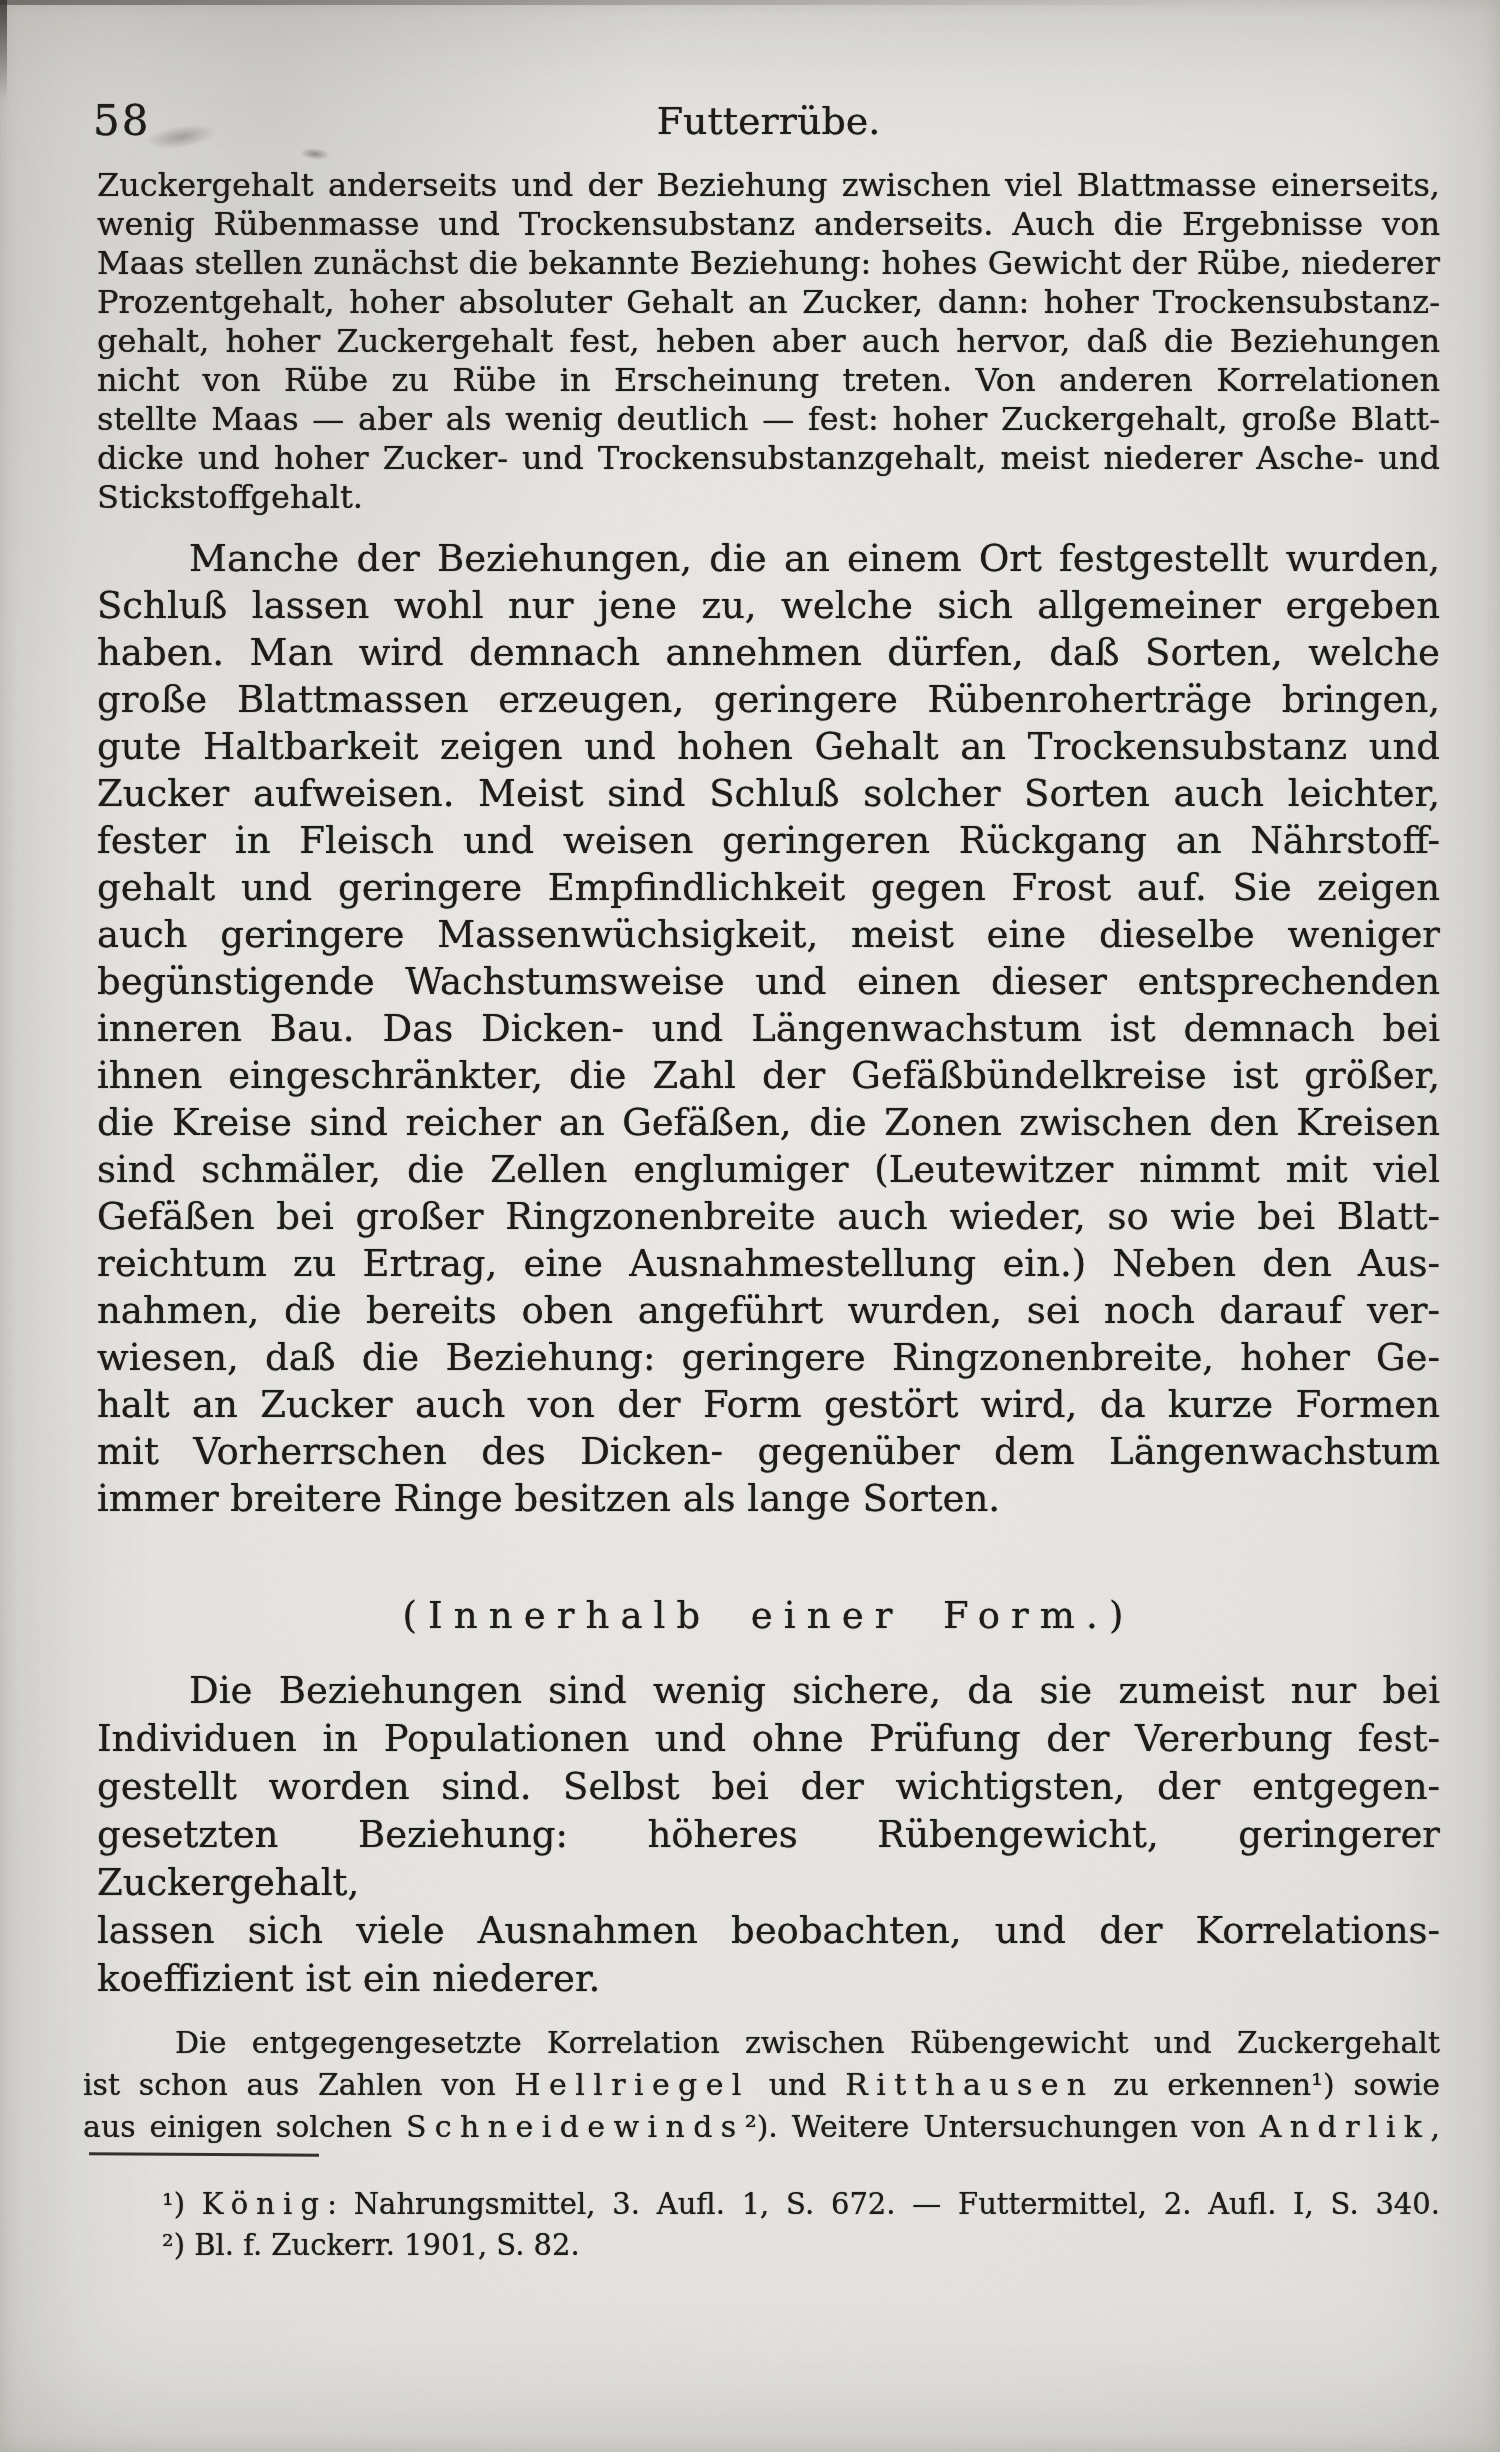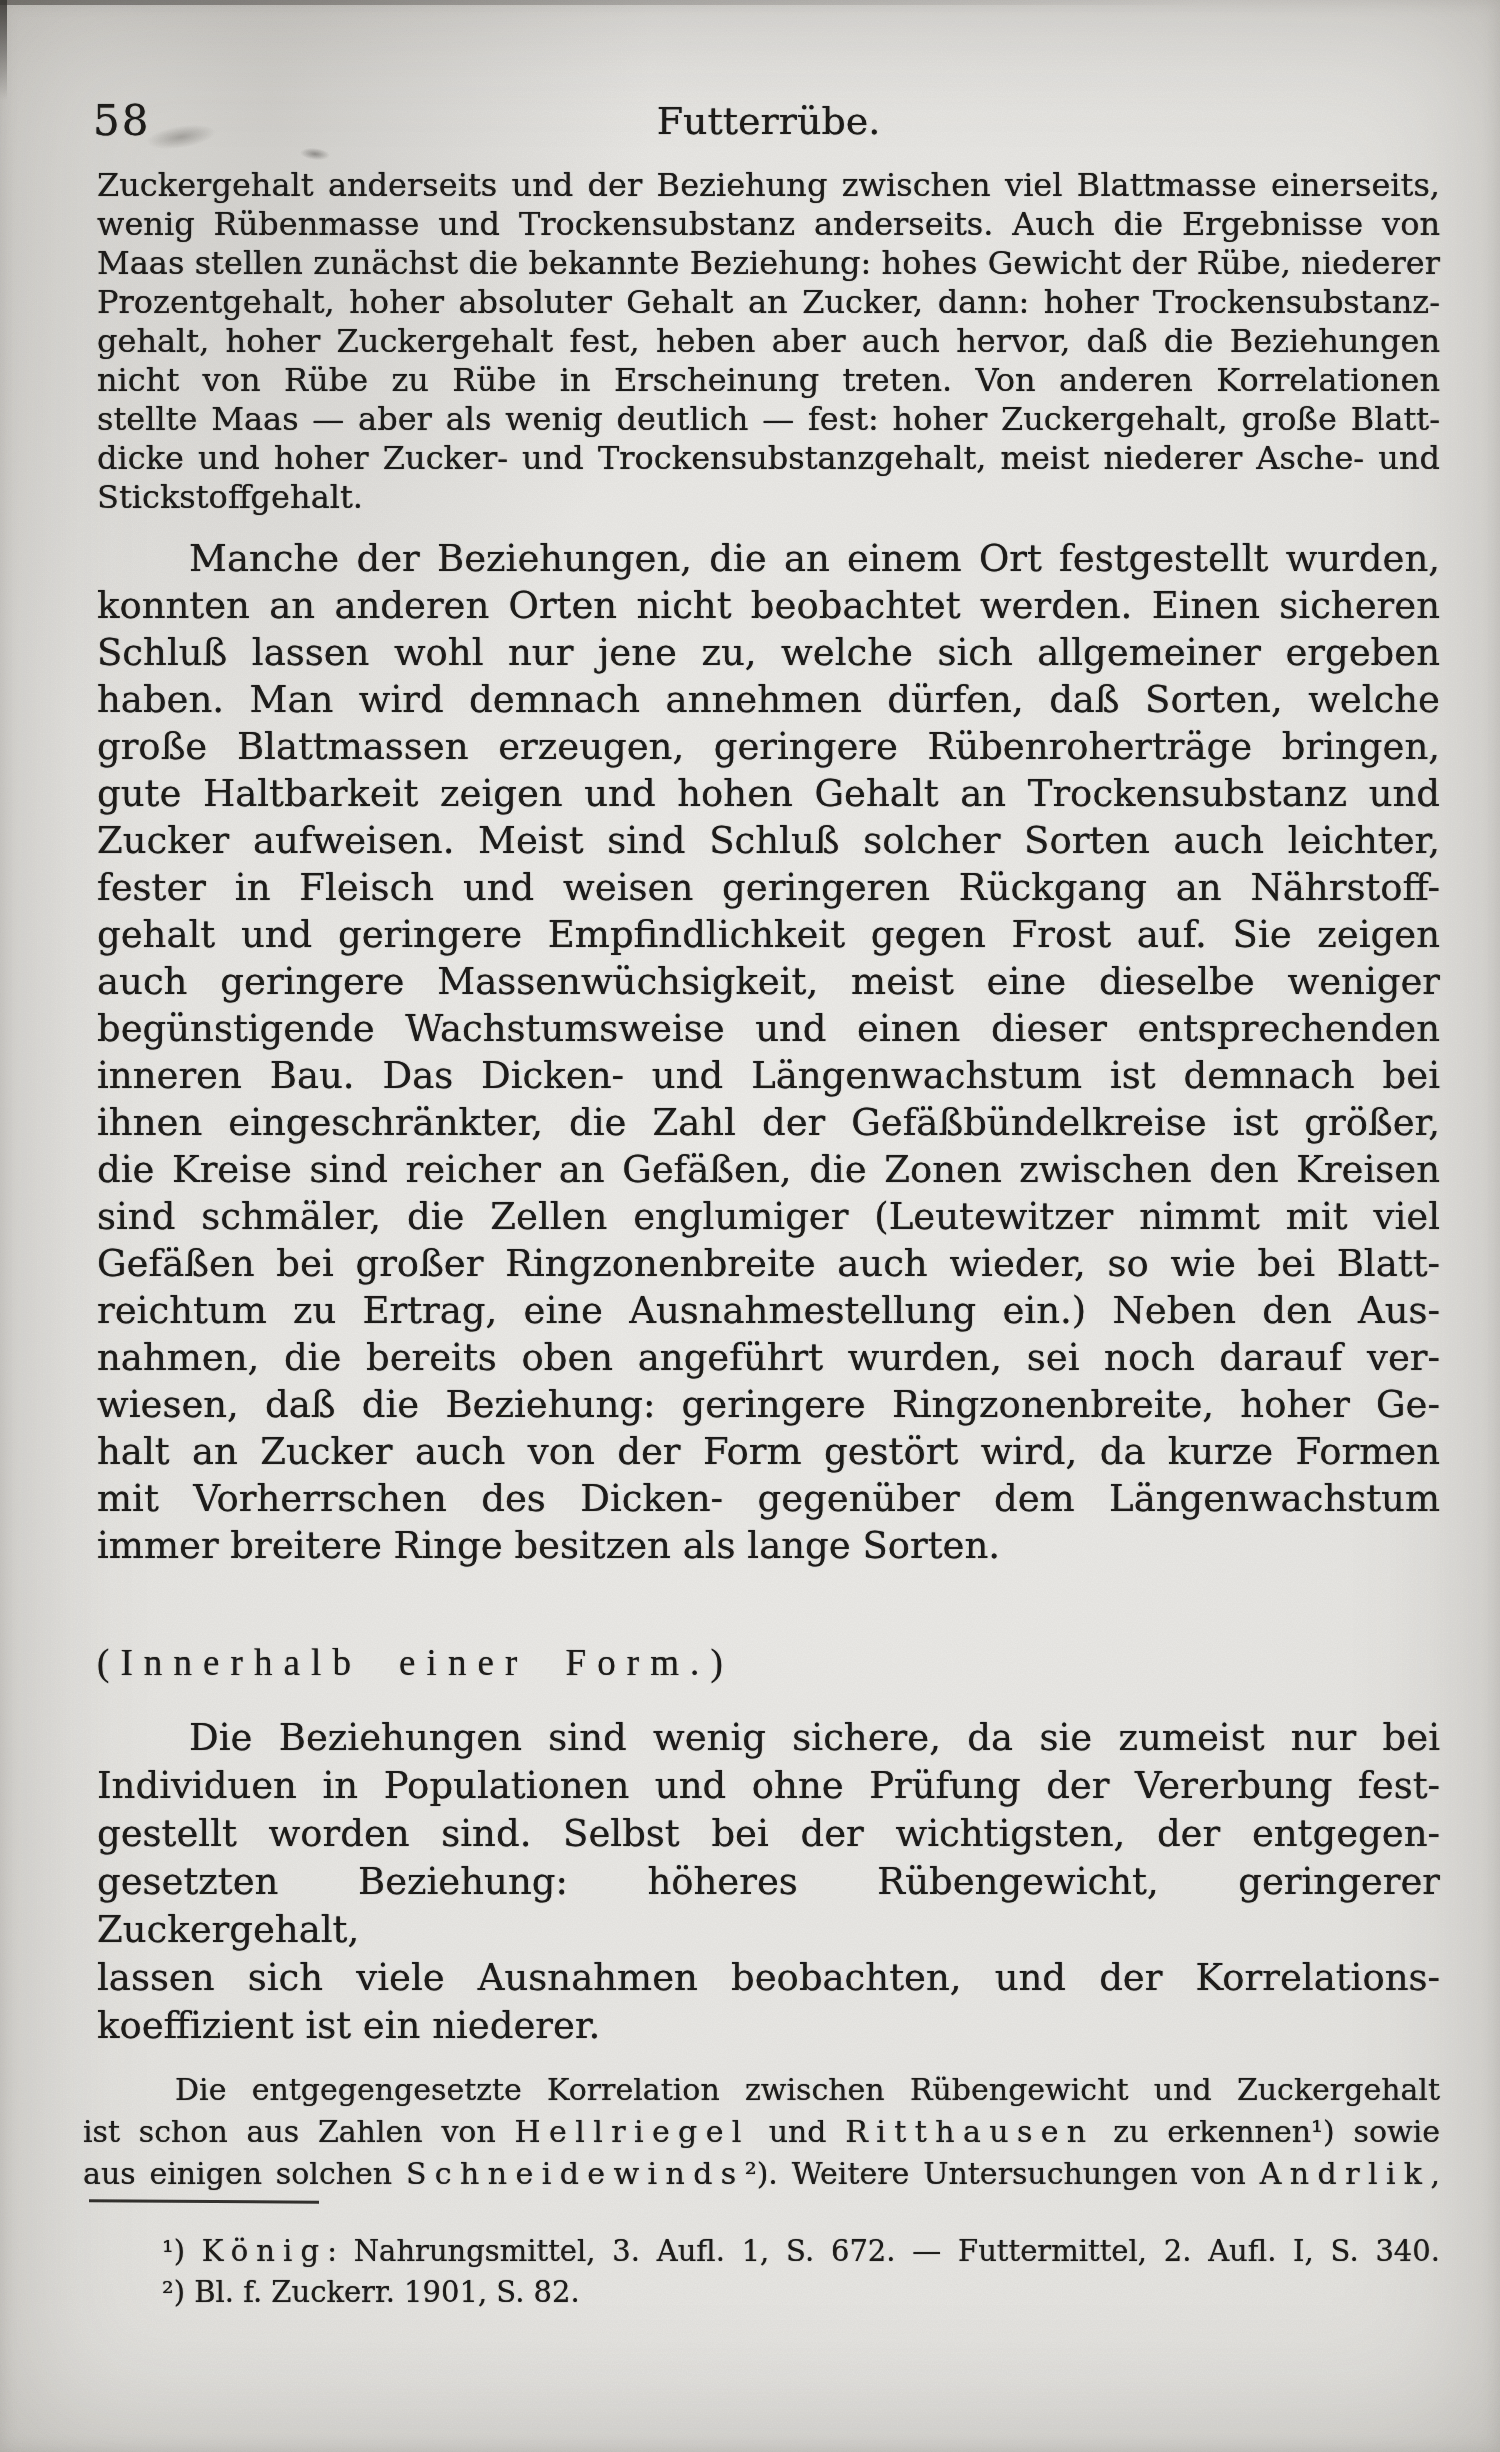--- a/index.html
+++ b/index.html
@@ -40,22 +40,22 @@
   .tline{text-align:justify;text-align-last:justify;}
   .tline.last{text-align-last:left;}
   .tline.ind{text-indent:92px;}
 
   .para.small{font-size:32px;line-height:39px;}
   .para.main{font-size:37px;line-height:47px;}
   .para.p2{margin-top:18px;}
   .para.p4{margin-top:28px;line-height:48px;}
   .para.petit{font-size:30px;line-height:42px;margin-top:19px;margin-left:-14px;width:calc(100% + 14px);}
 
-  .heading{margin-top:70px;font-size:37px;line-height:47px;text-align:left;
-    letter-spacing:0.30em;word-spacing:0.45em;font-family:Liberation Serif, serif;}
+  .heading{margin-top:70px;font-size:37px;line-height:47px;text-align:center;
+    letter-spacing:0.30em;word-spacing:0.45em;}
 
   .fnrule{margin-top:5px;margin-left:-8px;width:230px;height:3px;background:#33312e;
     transform:rotate(0.4deg);}
   .footnotes{margin-top:28px;font-size:29px;line-height:41px;}
   .fnline{text-align:justify;}
   .fnline .fnind{display:inline-block;width:65px;}
   .fnline.fill{text-align-last:justify;}
 
   .sp{letter-spacing:0.28em;}
   .ink{text-shadow:0 0 1px rgba(28,27,25,0.85);}
@@ -84,21 +84,20 @@
           <div class="tline">Maas stellen zunächst die bekannte Beziehung: hohes Gewicht der Rübe, niederer</div>
           <div class="tline">Prozentgehalt, hoher absoluter Gehalt an Zucker, dann: hoher Trockensubstanz-</div>
           <div class="tline">gehalt, hoher Zuckergehalt fest, heben aber auch hervor, daß die Beziehungen</div>
           <div class="tline">nicht von Rübe zu Rübe in Erscheinung treten.  Von anderen Korrelationen</div>
           <div class="tline">stellte Maas — aber als wenig deutlich — fest: hoher Zuckergehalt, große Blatt-</div>
           <div class="tline">dicke und hoher Zucker- und Trockensubstanzgehalt, meist niederer Asche- und</div>
           <div class="tline last">Stickstoffgehalt.</div>
         </div>
         <div class="para main p2">
           <div class="tline ind">Manche der Beziehungen, die an einem Ort festgestellt wurden,</div>
-          <div class="tline">konnten an anderen Orten nicht beobachtet werden.  Einen sicheren</div>
           <div class="tline">Schluß lassen wohl nur jene zu, welche sich allgemeiner ergeben</div>
           <div class="tline">haben.  Man wird demnach annehmen dürfen, daß Sorten, welche</div>
           <div class="tline">große Blattmassen erzeugen, geringere Rübenroherträge bringen,</div>
           <div class="tline">gute Haltbarkeit zeigen und hohen Gehalt an Trockensubstanz und</div>
           <div class="tline">Zucker aufweisen.  Meist sind Schluß solcher Sorten auch leichter,</div>
           <div class="tline">fester in Fleisch und weisen geringeren Rückgang an Nährstoff-</div>
           <div class="tline">gehalt und geringere Empfindlichkeit gegen Frost auf.  Sie zeigen</div>
           <div class="tline">auch geringere Massenwüchsigkeit, meist eine dieselbe weniger</div>
           <div class="tline">begünstigende Wachstumsweise und einen dieser entsprechenden</div>
           <div class="tline">inneren Bau.  Das Dicken- und Längenwachstum ist demnach bei</div>

